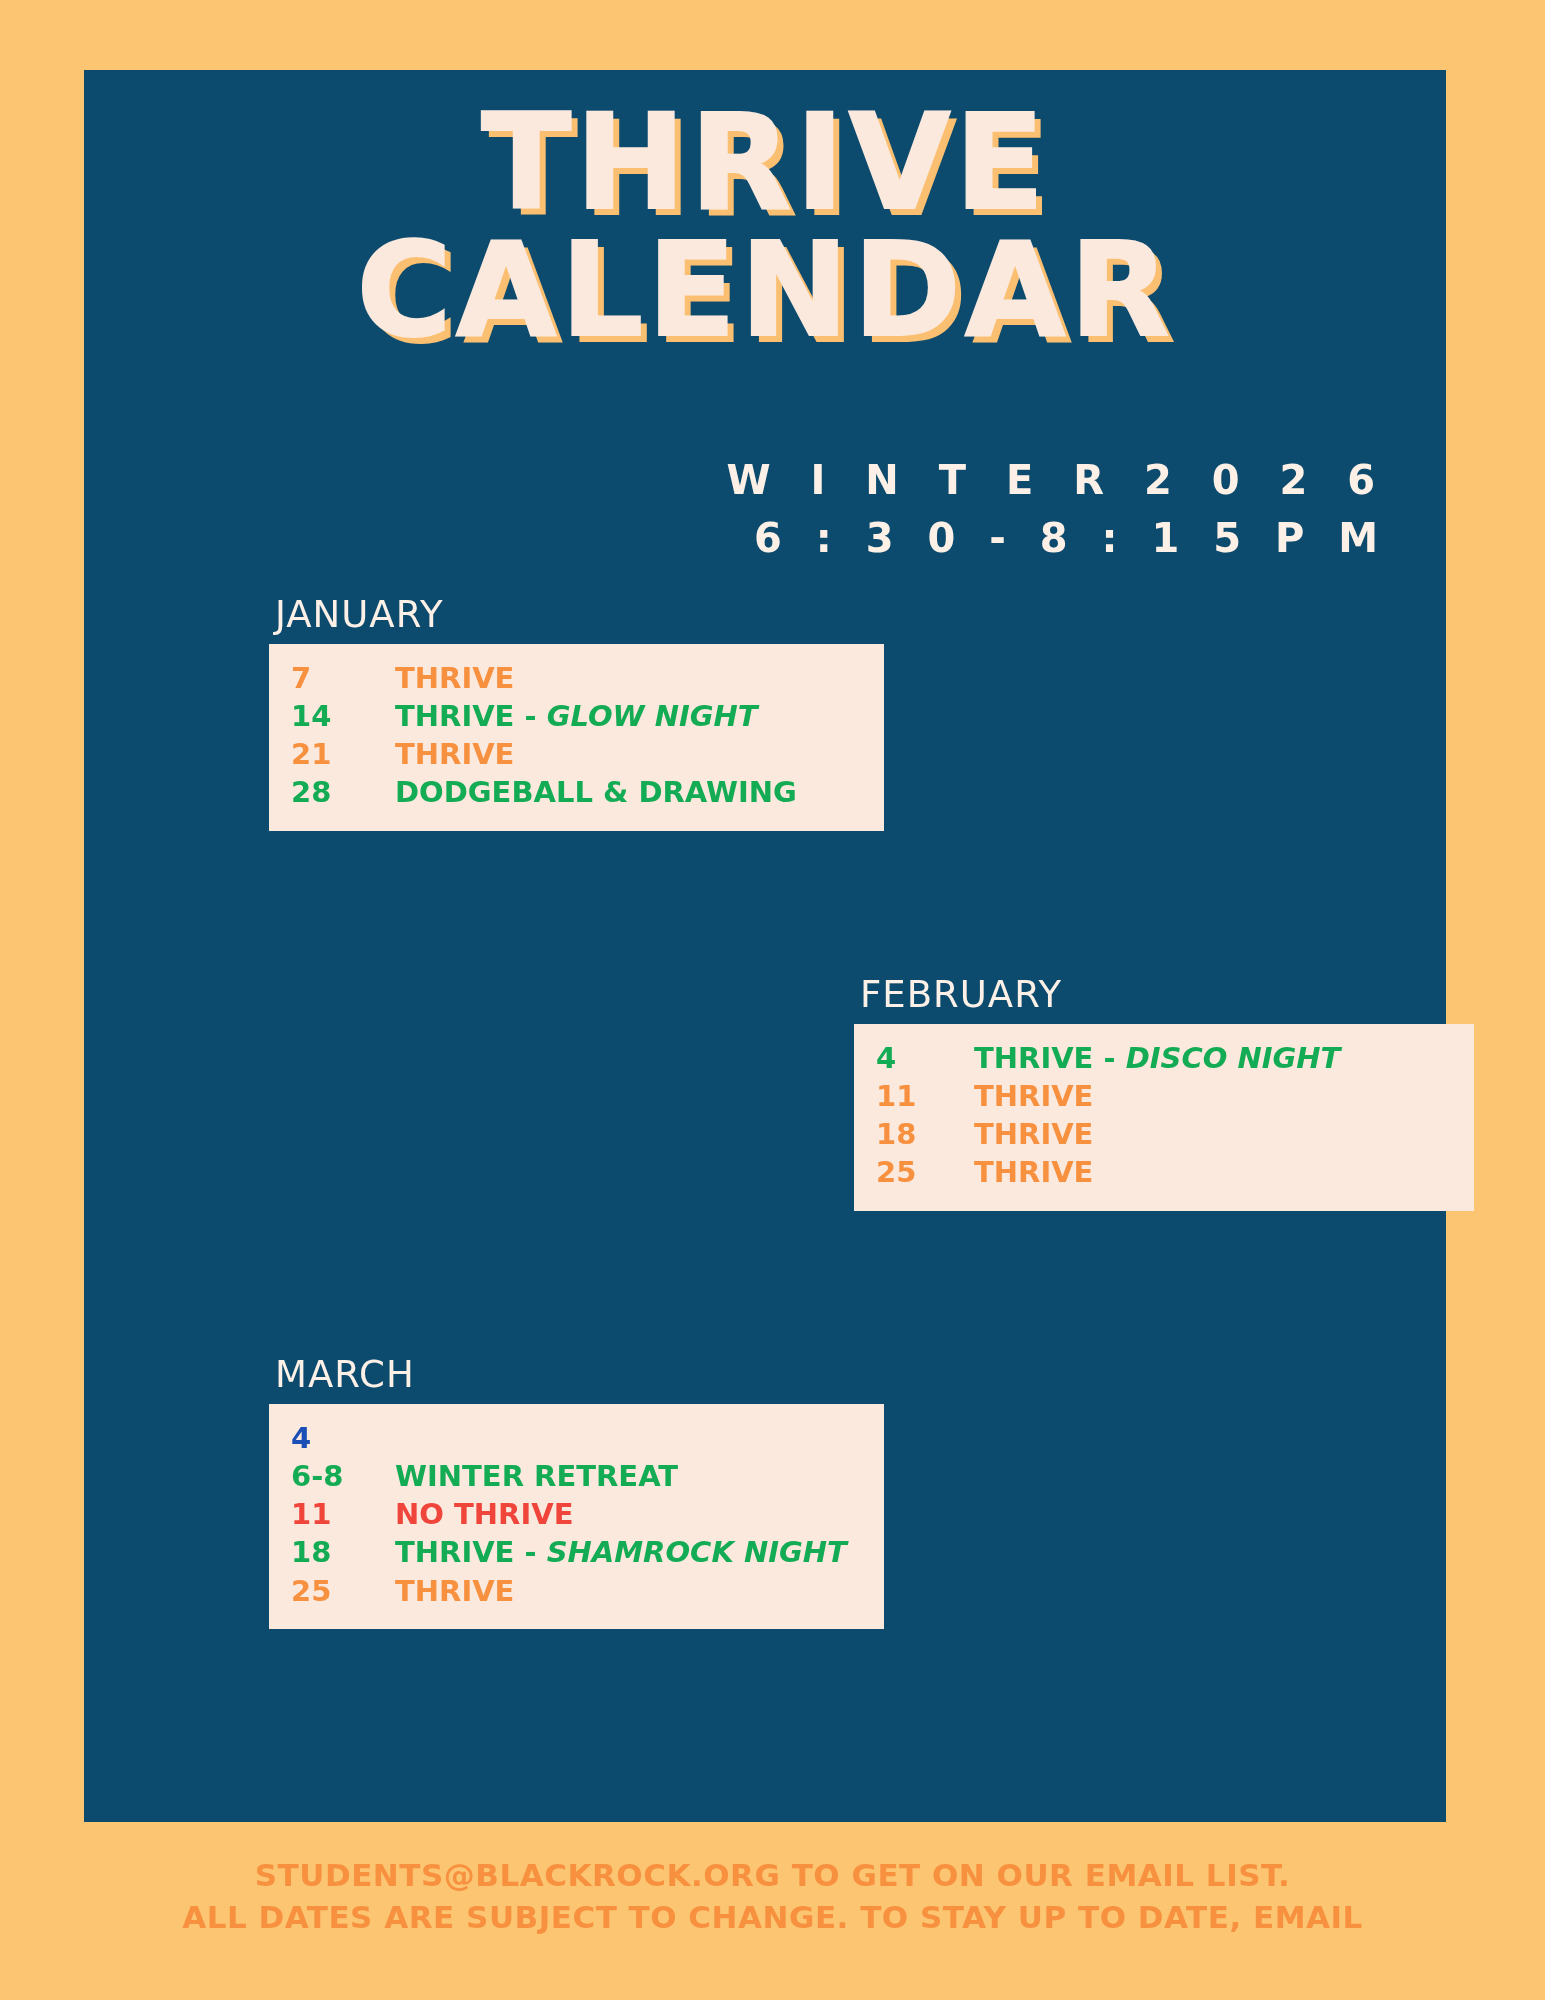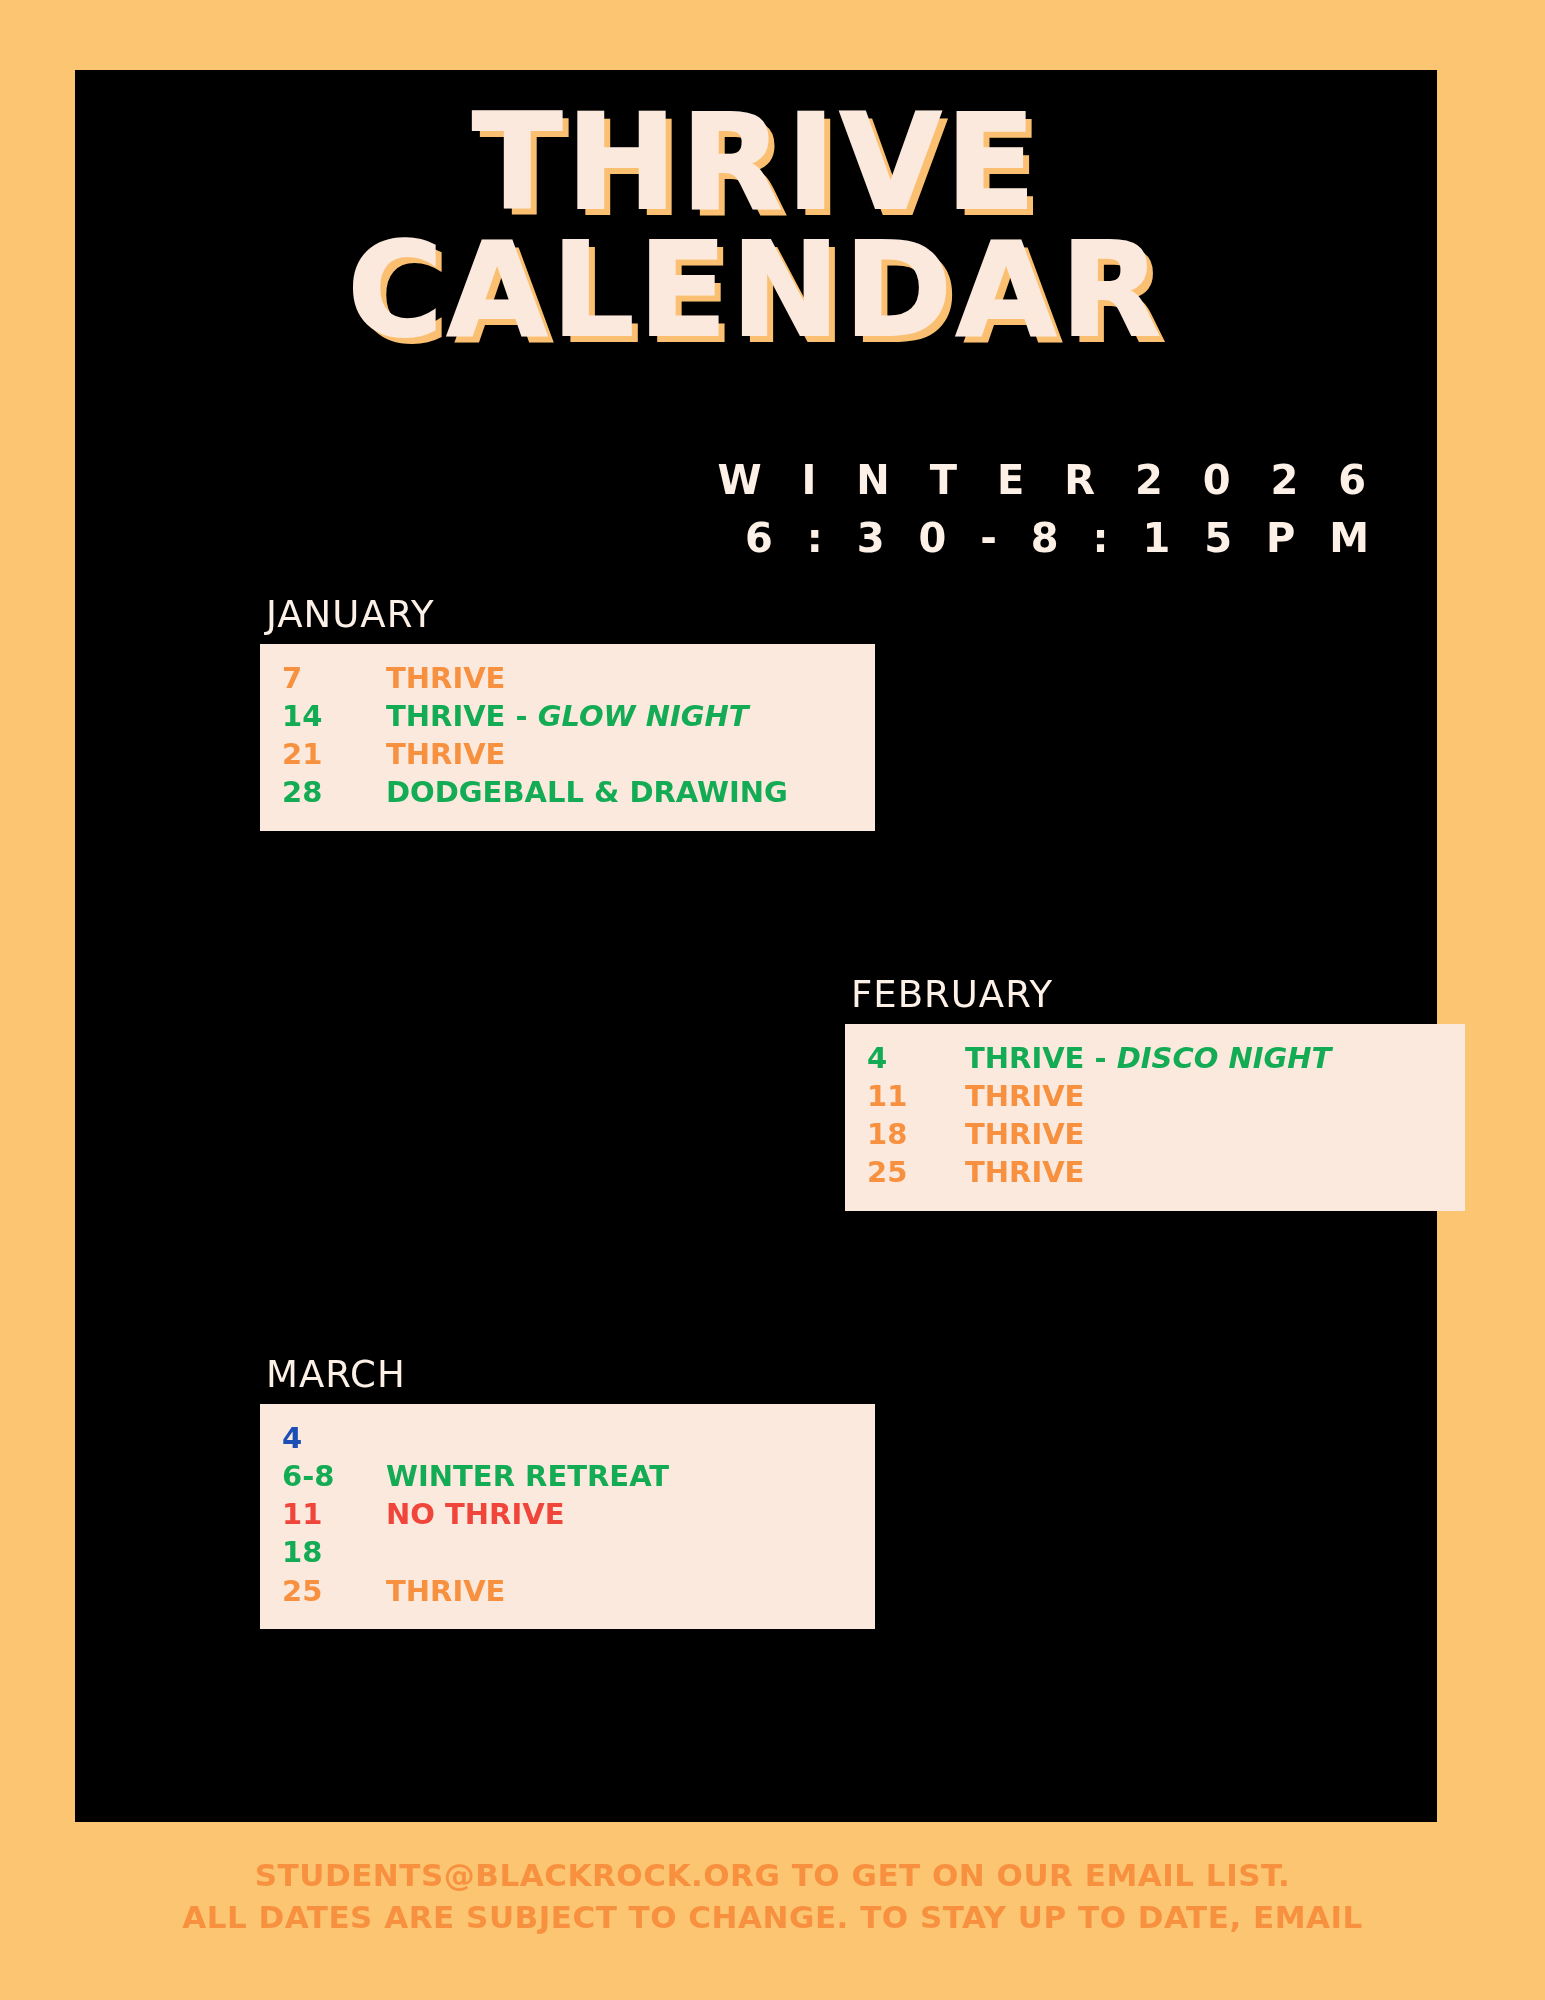--- a/index.html
+++ b/index.html
@@ -8,25 +8,25 @@
   }
   body {
     width: 1545px;
     height: 2000px;
     background: #fcc571;
     font-family: "DejaVu Sans", sans-serif;
     overflow: hidden;
   }
   .poster {
     position: absolute;
-    left: 75px;
+    left: 84px;
     top: 70px;
     width: 1362px;
     height: 1752px;
-    background: #000000;
+    background: #0c4a6e;
   }
 
   
   .title-block {
     position: absolute;
     left: 0;
     top: 28px;
     width: 100%;
     text-align: center;
   }
@@ -197,20 +197,21 @@
         <div class="event-row" style="color: rgb(20, 171, 85);">
           <div class="event-date">6-8</div>
           <div class="event-label">WINTER RETREAT</div>
         </div>
         <div class="event-row" style="color: rgb(240, 69, 58);">
           <div class="event-date">11</div>
           <div class="event-label">NO THRIVE</div>
         </div>
         <div class="event-row" style="color: rgb(20, 171, 85);">
           <div class="event-date">18</div>
+          <div class="event-label">THRIVE - <span class="em">SHAMROCK NIGHT</span></div>
         </div>
         <div class="event-row" style="color: rgb(247, 145, 63);">
           <div class="event-date">25</div>
           <div class="event-label">THRIVE</div>
         </div>
       </div>
   </div>
 
 </div>
 

